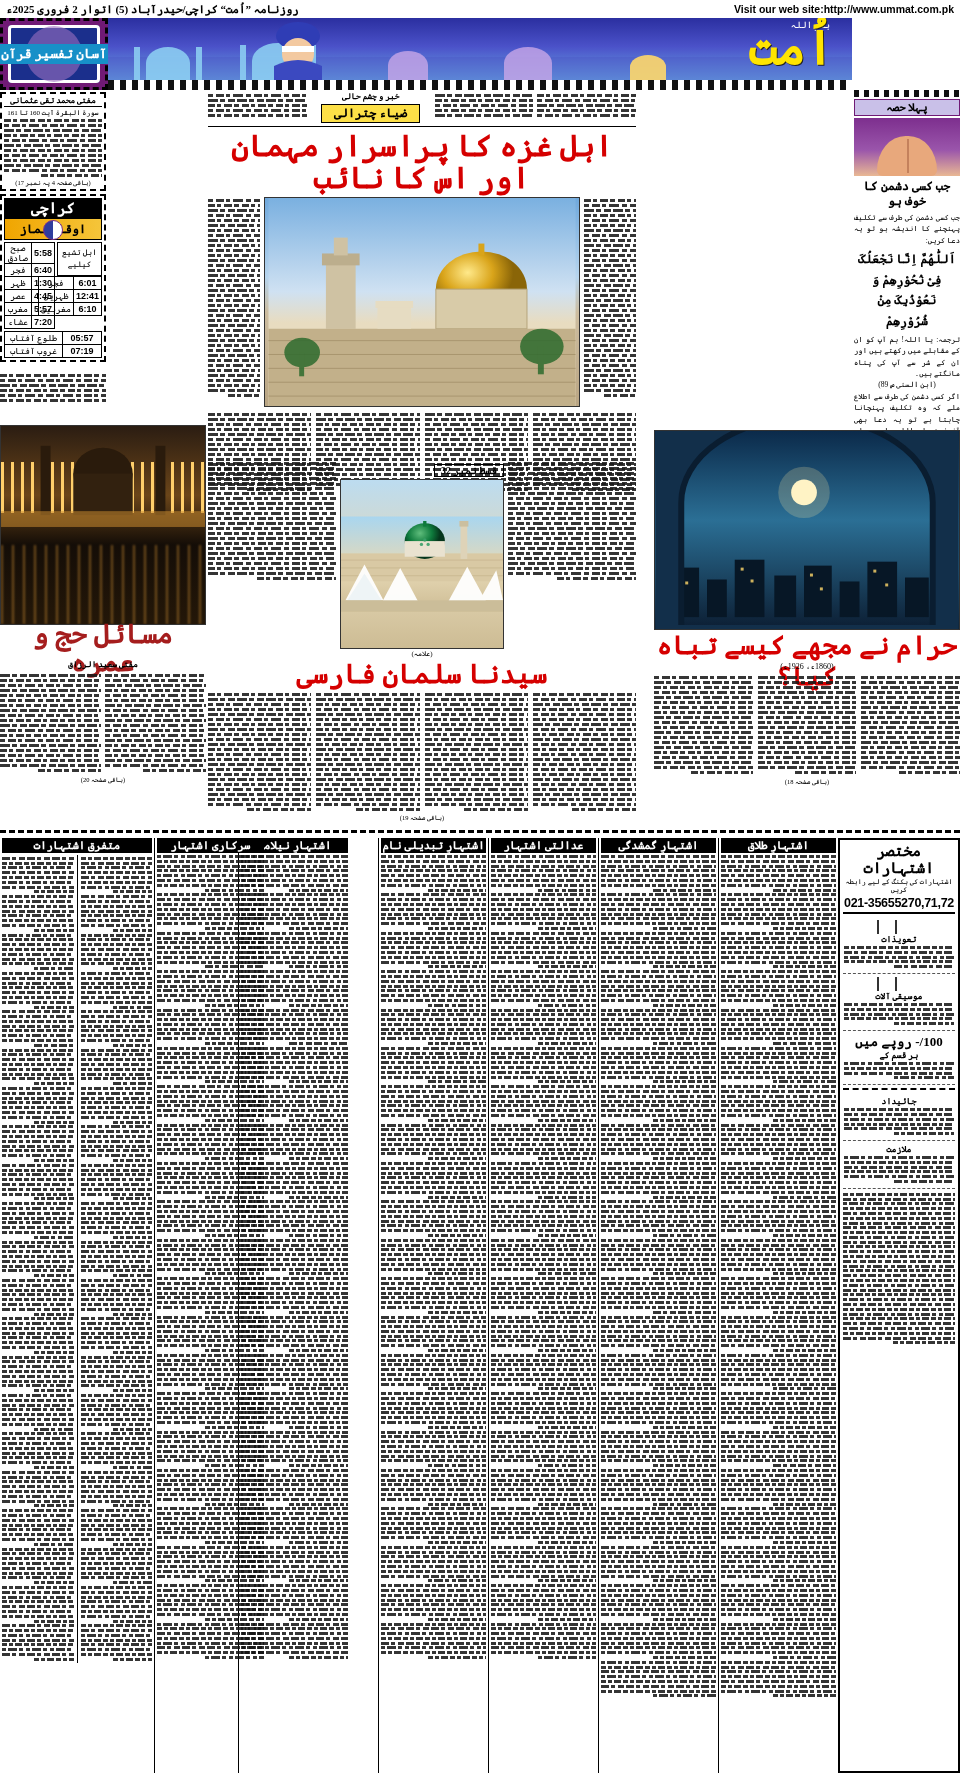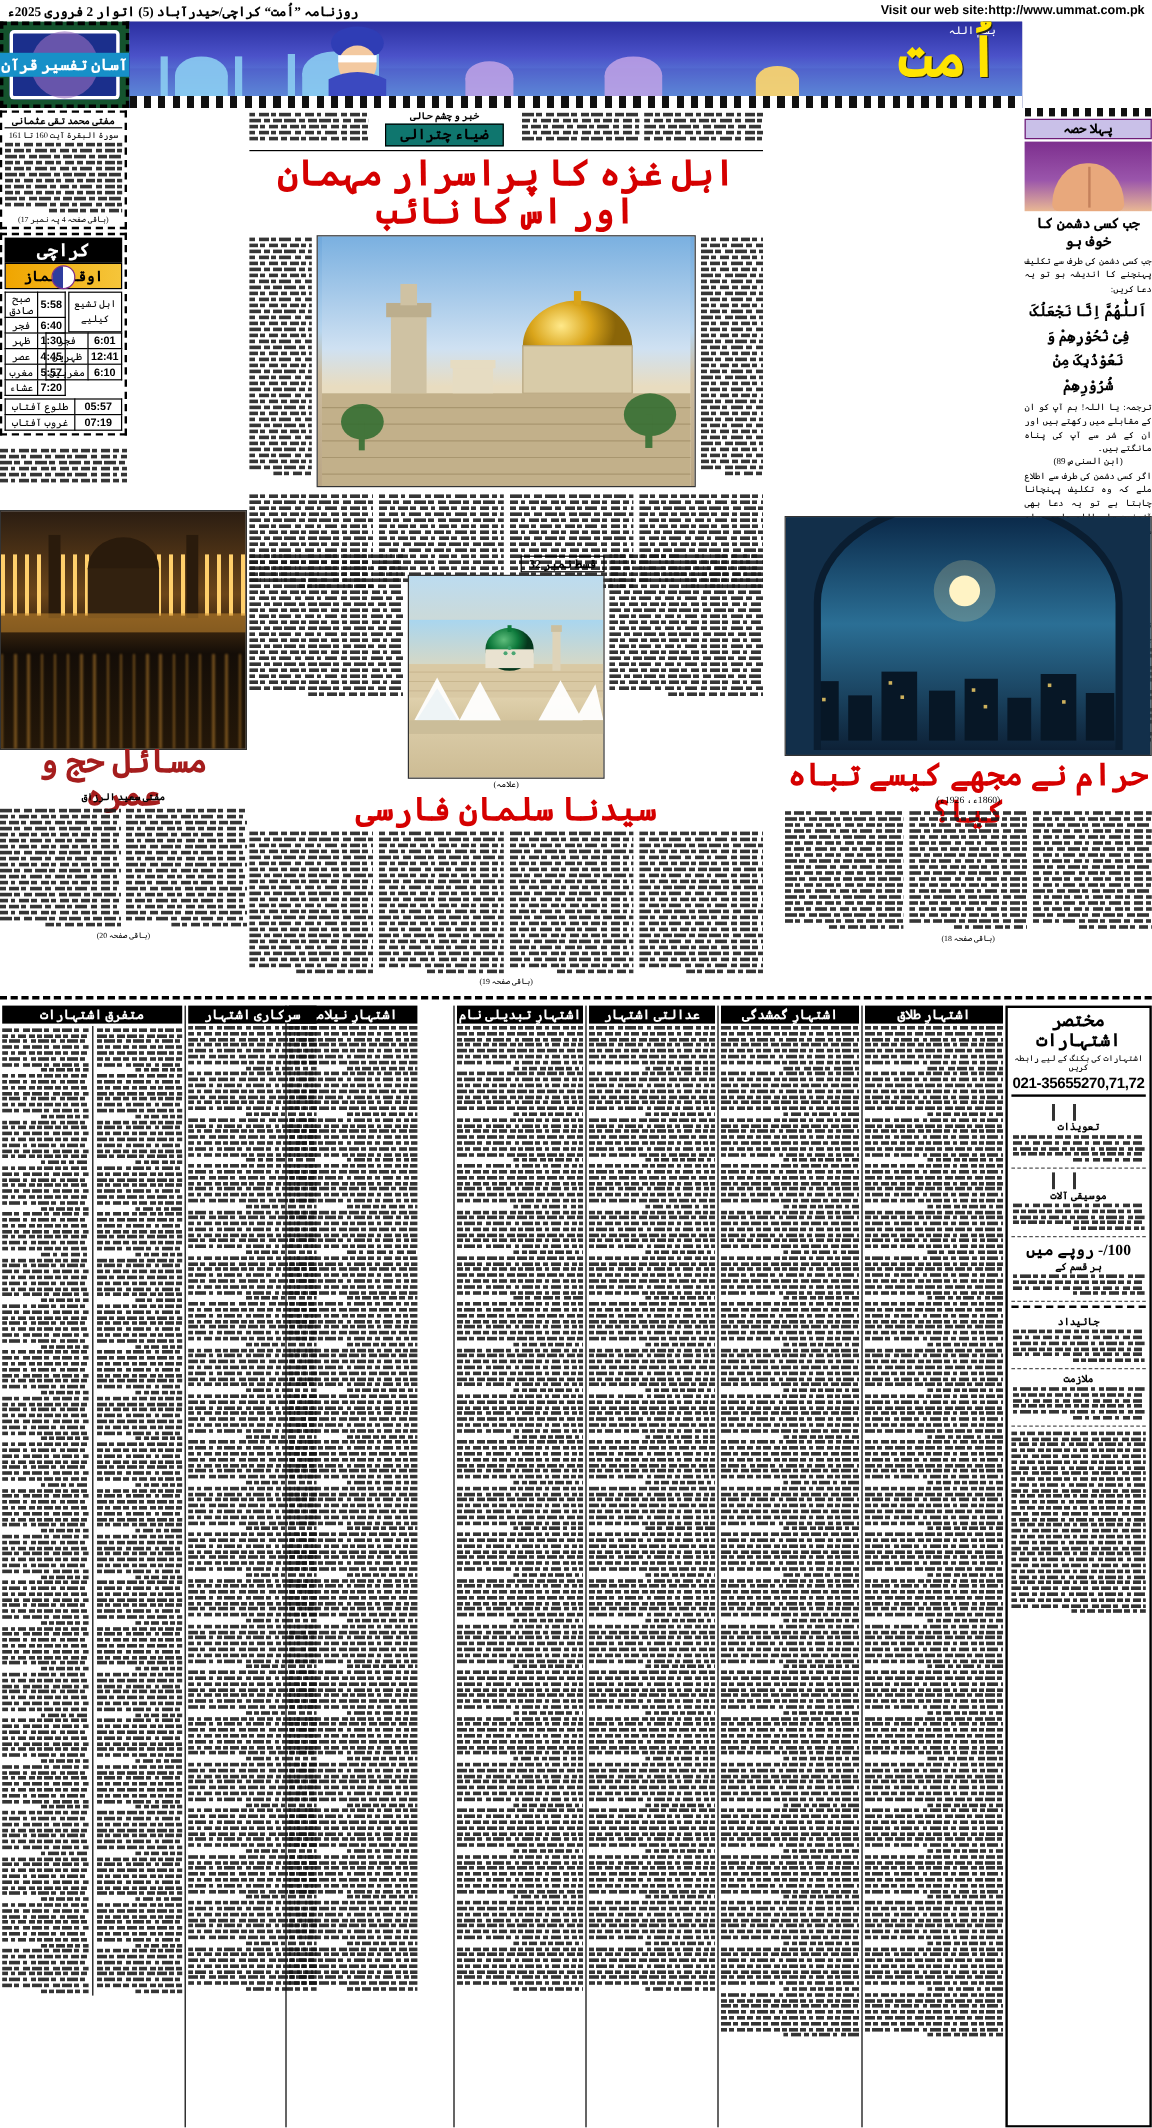--- a/index.html
+++ b/index.html
@@ -51,21 +51,21 @@
      background:repeating-linear-gradient(90deg,#111 0 6px,#fff 6px 12px);}
   .mh-title{
     position:absolute; right:18px; top:6px; color:#ffe400; font-size:48px; font-weight:bold;
     text-shadow:1px 1px 0 #222; line-height:1;
   }
   .mh-sub{position:absolute; right:22px; top:2px; color:#fff; font-size:9px;}
   .mh-chef{position:absolute;left:150px;top:-2px;width:80px;height:66px;}
 
   .mh-tafseer {
     position:absolute; left:0; top:0; width:108px; height:72px;
-    border:3px dashed #000; background:#14532d;
+    border:3px dashed #000; background:#701a75;
     display:flex;align-items:center;justify-content:center;
   }
   .book{
     width:92px;height:58px;background:#1b2f8c;border-radius:4px;
     display:flex;align-items:center;justify-content:center;position:relative;
     box-shadow:0 0 0 3px #fff inset;
   }
   .book .glow{position:absolute;width:56px;height:56px;border-radius:50%;background:#9b6fc0;opacity:.6;}
   .book .lbl{position:relative;background:#1790c8;color:#fff;font-size:13px;font-weight:bold;padding:2px 6px;white-space:nowrap;}
 
@@ -128,21 +128,21 @@
   table.ptimes td.n{text-align:center;font-size:8.5px;}
   .shia-note{border:1px solid #000;font-size:8px;text-align:center;padding:4px 1px;line-height:1.5;}
 
   
   .hl-red{
     color:#d50000;font-size:30px;font-weight:bold;text-align:center;
     letter-spacing:-.5px;line-height:1.05;
   }
   .byline-box{
     border:1.5px solid #000;display:inline-block;padding:1px 12px;
-    font-size:12px;font-weight:bold;background:#0f766e;
+    font-size:12px;font-weight:bold;background:#fde047;
   }
   .hl-mid{color:#a51d1d;font-size:26px;font-weight:bold;text-align:center;line-height:1.05;}
   .hl-white{color:#fff;font-size:22px;font-weight:bold;text-align:center;text-shadow:1px 1px 2px #000;}
 
   
   .photo{position:relative;overflow:hidden;border:1px solid #333;}
   .ph-dome{
     background:linear-gradient(180deg,#6fa8dc 0%,#b7d5ee 38%,#cdbda0 55%,#b9a583 100%);
   }
 

